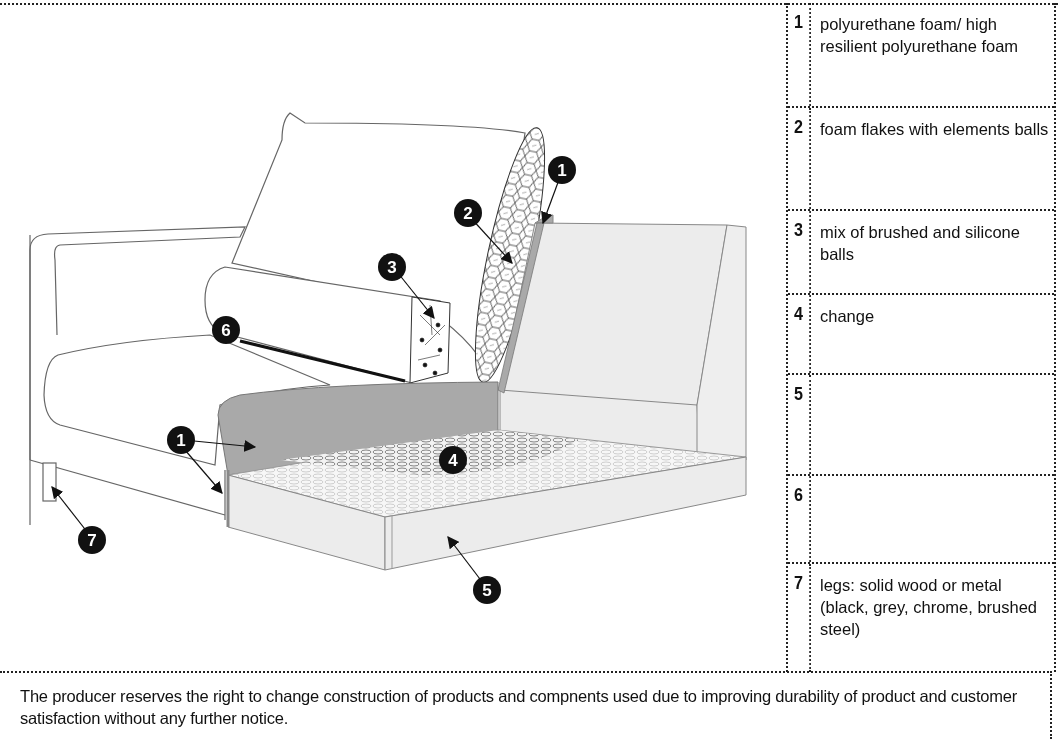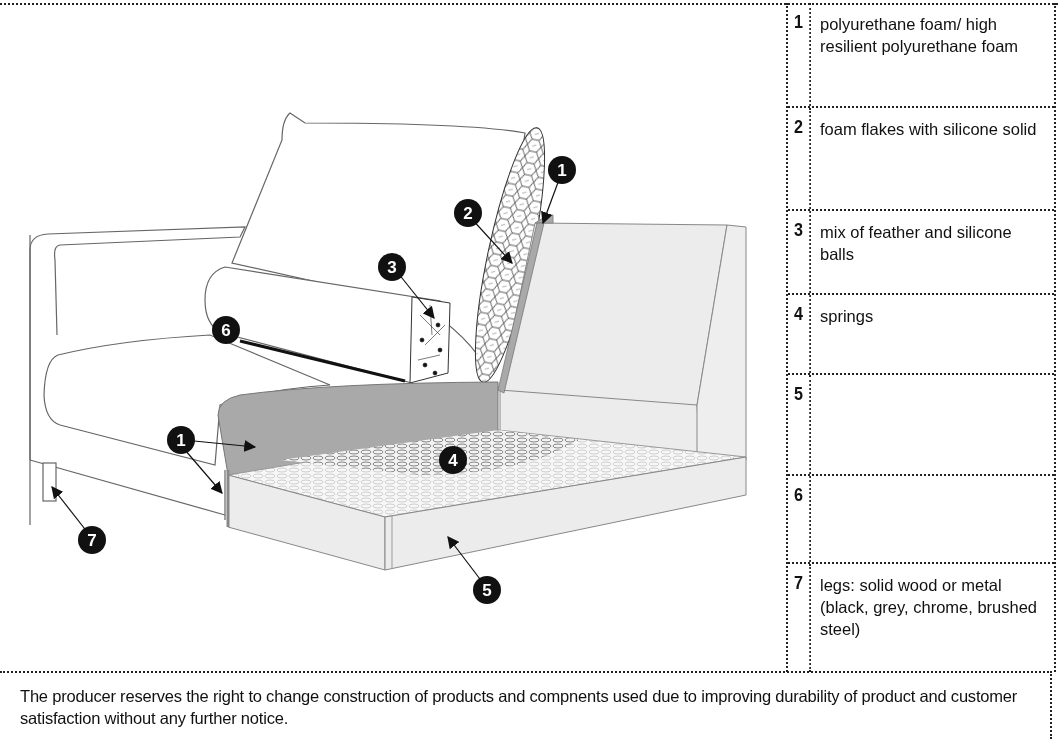--- a/index.html
+++ b/index.html
@@ -141,29 +141,29 @@
   </g>
 </svg>
 
 <div class="legend">
   <div class="legend-row" style="top:0;height:103px">
     <div class="legend-num">1</div>
     <div class="legend-text">polyurethane foam/ high resilient polyurethane foam</div>
   </div>
   <div class="legend-row" style="top:103px;height:103px">
     <div class="legend-num">2</div>
-    <div class="legend-text">foam flakes with silicone solid</div>
+    <div class="legend-text">foam flakes with elements balls</div>
   </div>
   <div class="legend-row" style="top:206px;height:84px">
     <div class="legend-num">3</div>
-    <div class="legend-text">mix of feather and silicone balls</div>
+    <div class="legend-text">mix of brushed and silicone balls</div>
   </div>
   <div class="legend-row" style="top:290px;height:80px">
     <div class="legend-num">4</div>
-    <div class="legend-text">springs</div>
+    <div class="legend-text">change</div>
   </div>
   <div class="legend-row" style="top:370px;height:101px">
     <div class="legend-num">5</div>
   </div>
   <div class="legend-row" style="top:471px;height:88px">
     <div class="legend-num">6</div>
   </div>
   <div class="legend-row" style="top:559px;height:110px">
     <div class="legend-num">7</div>
     <div class="legend-text">legs:  solid wood or metal (black, grey, chrome, brushed steel)</div>

